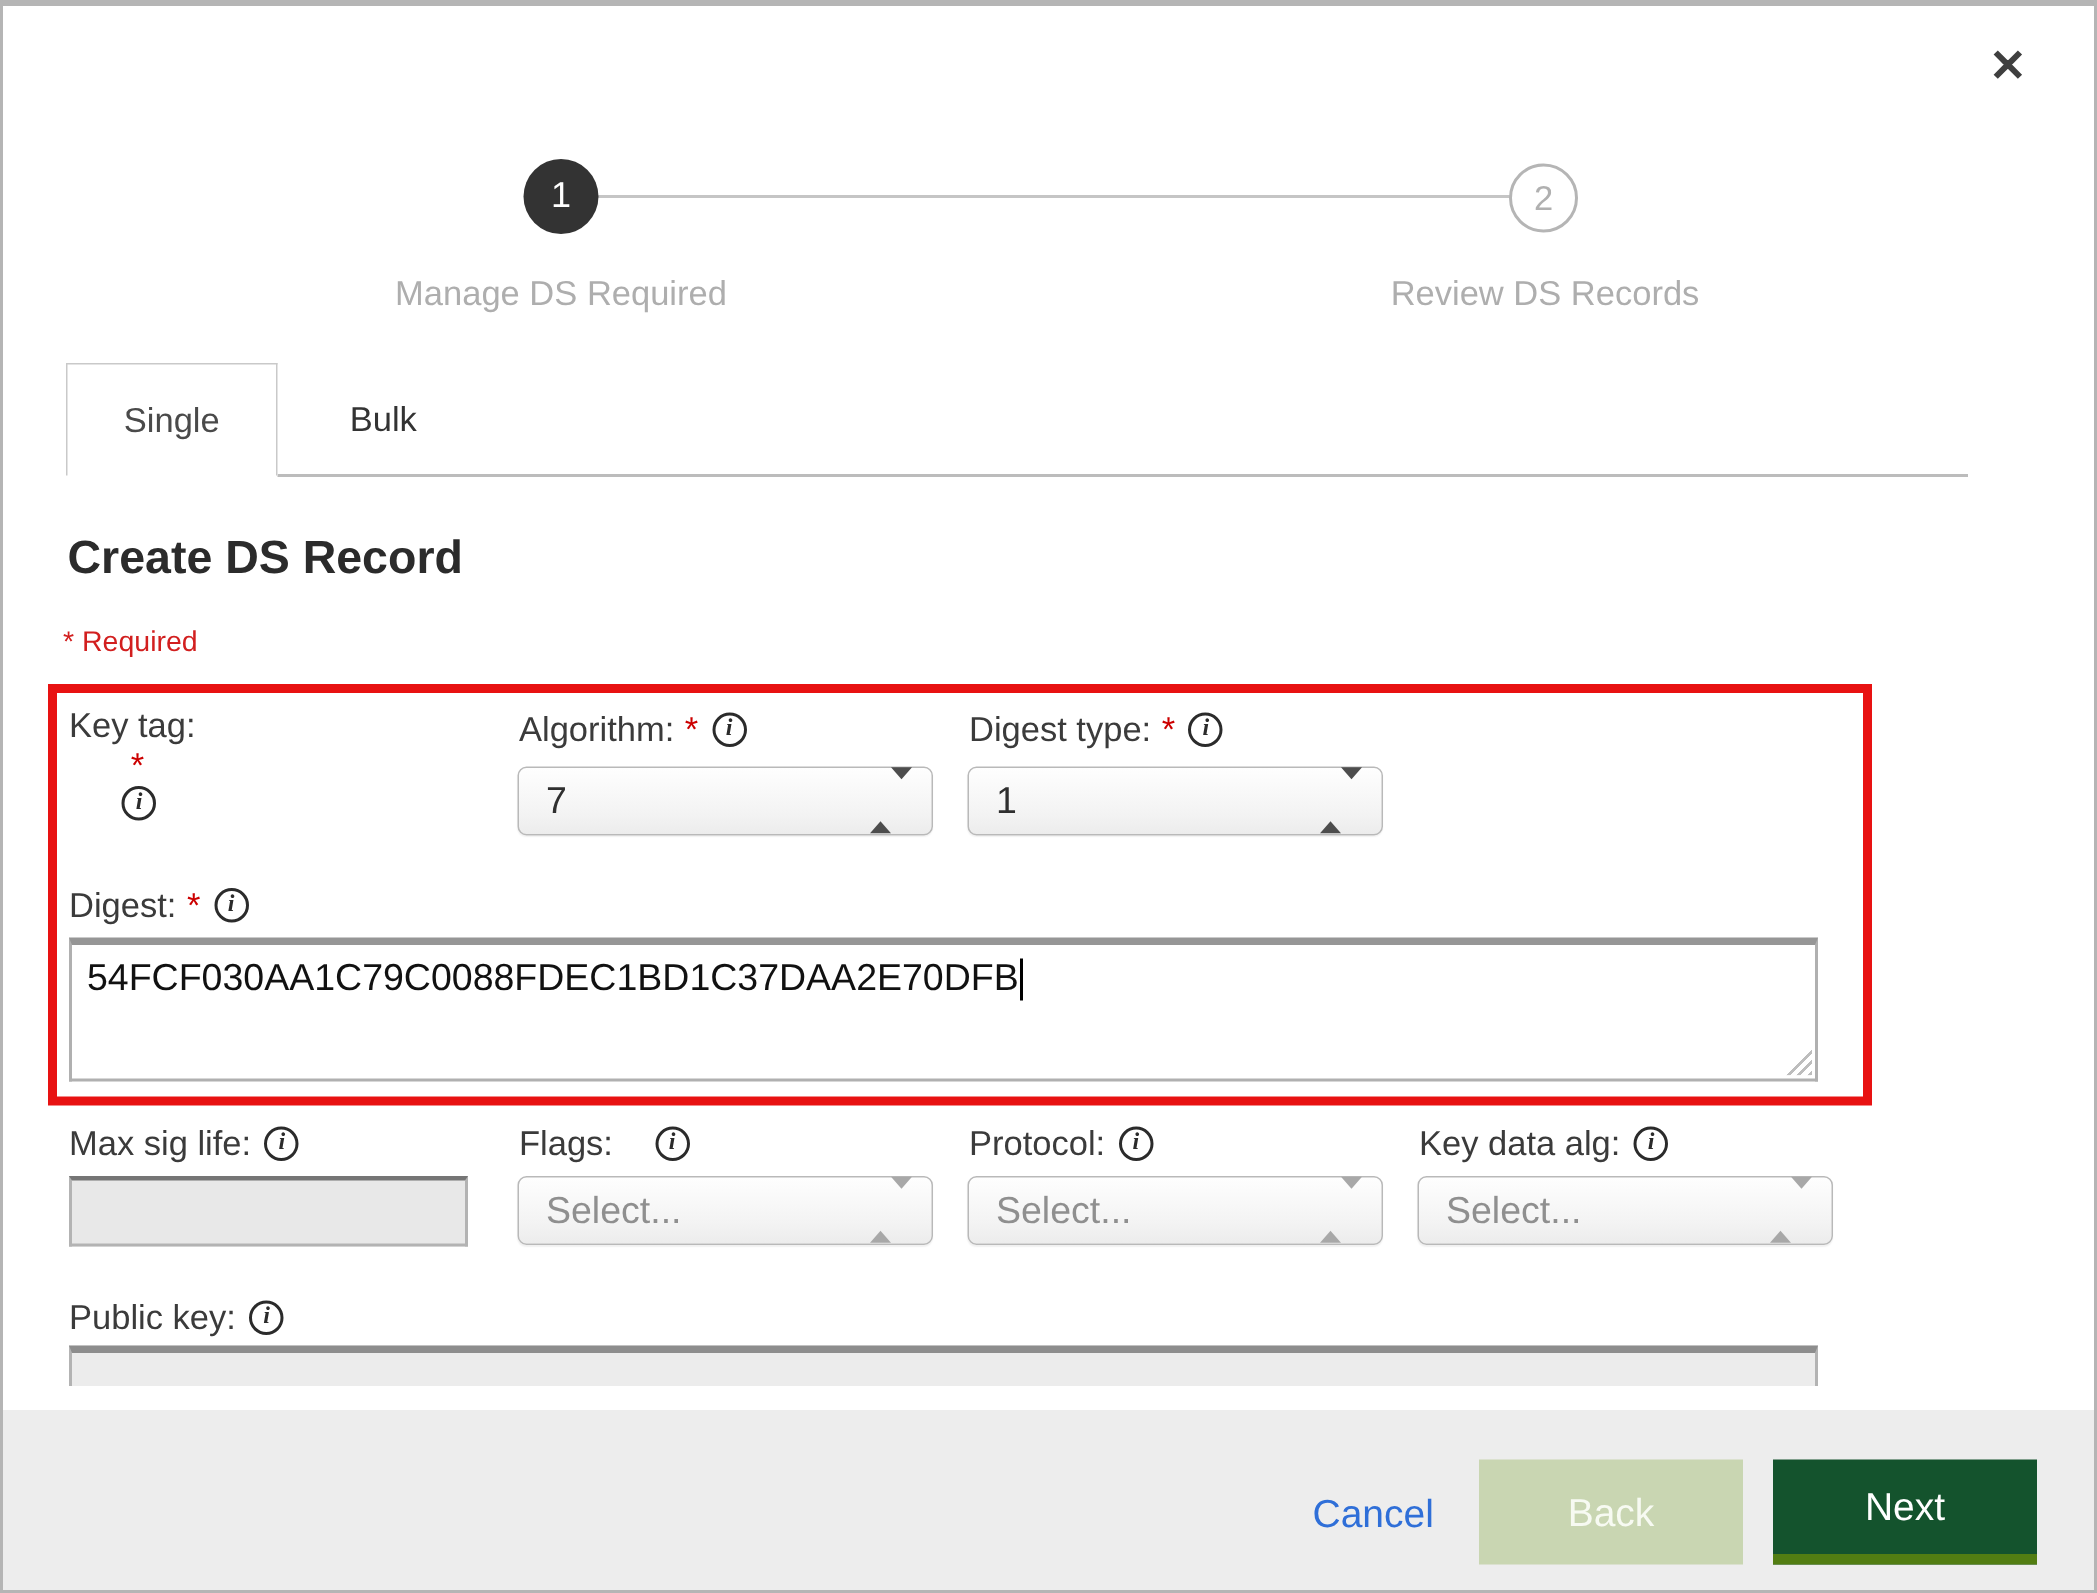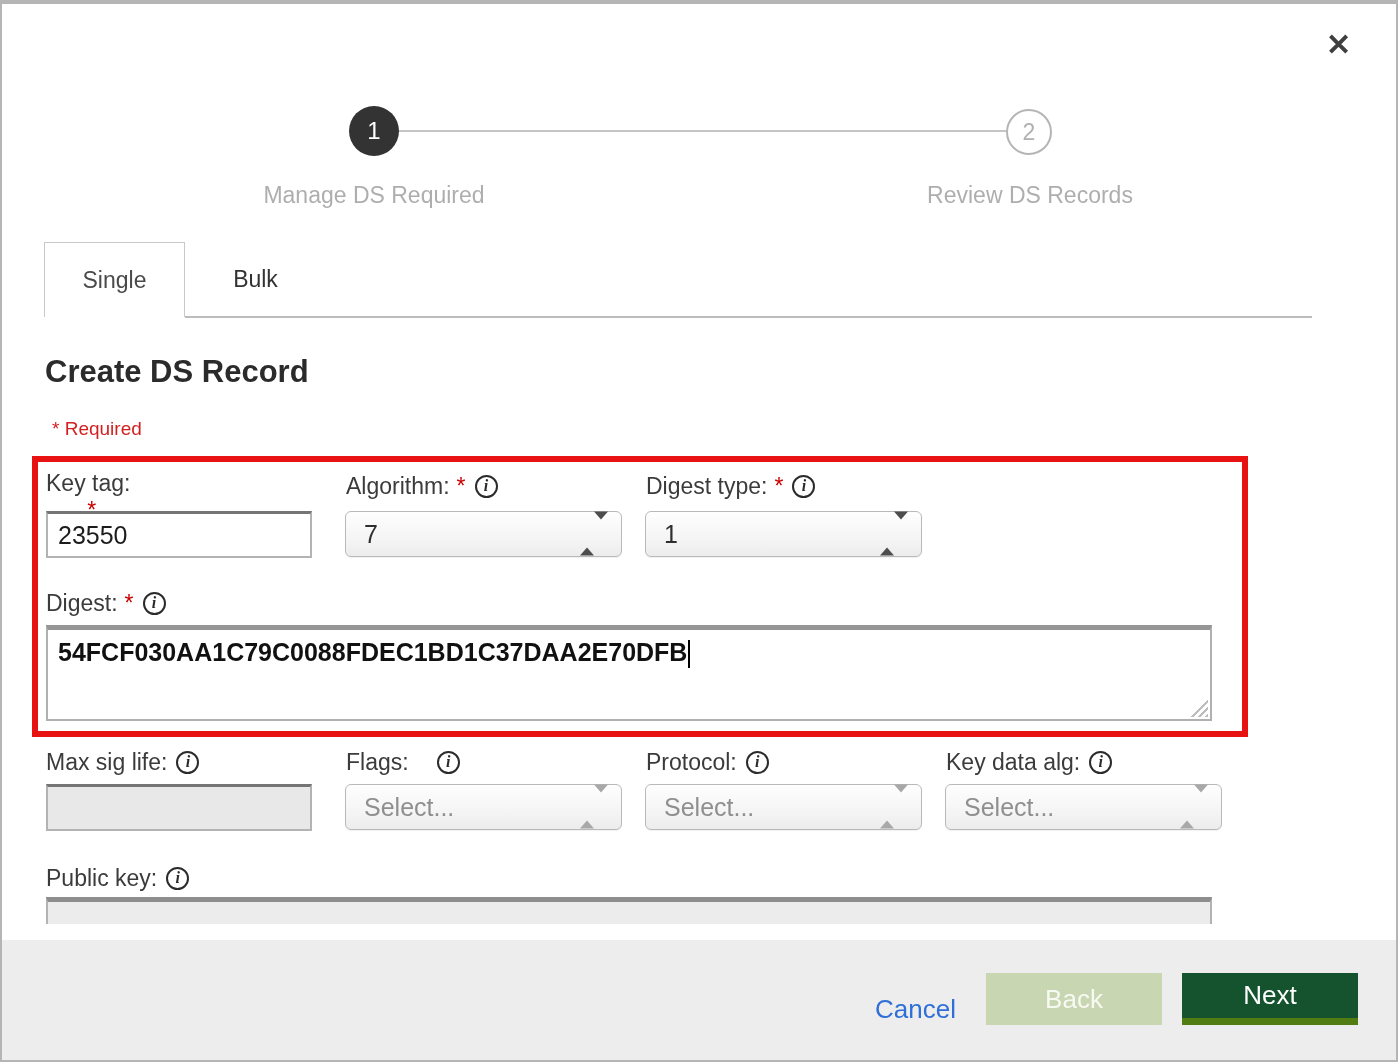--- a/index.html
+++ b/index.html
@@ -26,21 +26,21 @@
   .step-label-2 { left:868px; }
 
   
   .tab { top:238px; width:141px; height:75px; display:flex; align-items:center; justify-content:center; font-size:23px; cursor:pointer; }
   .tab-single { left:42px; border:1px solid #c9c9c9; border-bottom:none; background:#fff; color:#4a4a4a; z-index:2; }
   .tab-bulk { left:183px; color:#333; }
   .tab-line { left:183px; top:312px; width:1127px; height:2px; background:#bcbcbc; }
 
   
   .page-title { left:43px; top:350px; font-size:31px; font-weight:bold; color:#2b2b2b; }
-  .required-note { left:50px; top:414px; font-size:19px; color:#d21f1f; }
+  .required-note { left:40px; top:414px; font-size:19px; color:#d21f1f; }
 
   
   .highlight-box { left:30px; top:452px; width:1216px; height:281px; border:6px solid #e81212; }
 
   
   .field-label { font-size:23px; color:#3b3b3b; display:flex; align-items:center; height:32px; white-space:nowrap; }
   .req-star { color:#cc0000; margin-left:7px; font-size:23px; }
   .info-icon {
     display:inline-block; width:23px; height:23px; margin-left:9px;
     border:2.5px solid #2b2b2b; border-radius:50%; flex:0 0 auto;
@@ -83,21 +83,21 @@
     clip-path:polygon(100% 0, 100% 100%, 0 100%);
   }
   .textarea-stub {
     border-top:5px solid #8d8d8d; border-left:2px solid #b3b3b3; border-right:2px solid #b3b3b3;
     background:#ececec;
   }
 
   
   .footer { left:0; top:936px; width:1394px; height:122px; background:#ededed; }
   .cancel-link { left:873px; top:990px; font-size:26px; color:#2f6fd8; cursor:pointer; }
-  .btn { width:176px; height:52px; display:flex; align-items:center; justify-content:center; font-size:26px; cursor:pointer; }
+  .btn { width:176px; height:70px; display:flex; align-items:center; justify-content:center; font-size:26px; cursor:pointer; }
   .btn-back { left:984px; top:969px; background:#c9d6b2; color:#f7faf2; }
   .btn-next { left:1180px; top:969px; background:#14532d; border-bottom:7px solid #527d12; color:#fff; }
 </style>
 </head>
 <body>
 
 <div class="modal">
 
   <div class="abs close-btn">✕</div>
 
@@ -125,36 +125,35 @@
     <span>Algorithm:</span>
     <span class="req-star">*</span>
     <span class="info-icon">i</span>
   </div>
   <div class="abs field-label" style="left:644px; top:466px;">
     <span>Digest type:</span>
     <span class="req-star">*</span>
     <span class="info-icon">i</span>
   </div>
 
-  <input class="abs text-input" style="left: 44px; top: 507px; width: 266px;" value="23550">
   <div class="select" style="left:343px; top:507px; width:277px;">
     <span>7</span>
     <span class="arrows"><span class="arrow-up"></span><span class="arrow-down"></span></span>
   </div>
   <div class="select" style="left:643px; top:507px; width:277px;">
     <span>1</span>
     <span class="arrows"><span class="arrow-up"></span><span class="arrow-down"></span></span>
   </div>
 
   <div class="abs field-label" style="left:44px; top:583px;">
     <span>Digest:</span>
     <span class="req-star">*</span>
     <span class="info-icon">i</span>
   </div>
-  <div class="textarea" style="left:44px; top:621px; width:1166px; height:96px;font-weight:bold;">
+  <div class="textarea" style="left:44px; top:621px; width:1166px; height:96px;">
     <span>54FCF030AA1C79C0088FDEC1BD1C37DAA2E70DFB</span><span class="caret"></span>
     <span class="resize-handle"></span>
   </div>
 
   <div class="abs field-label" style="left:44px; top:742px;">
     <span>Max sig life:</span>
     <span class="info-icon">i</span>
   </div>
   <div class="abs field-label" style="left:344px; top:742px;gap:19px;">
     <span>Flags:</span>

